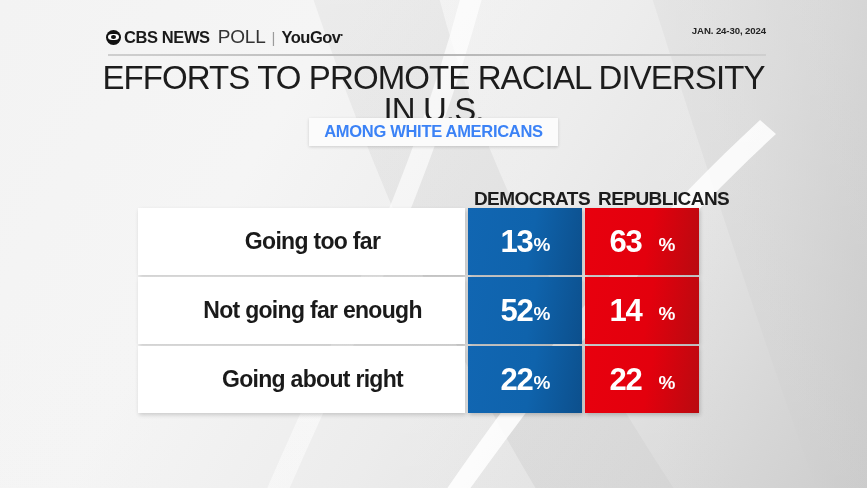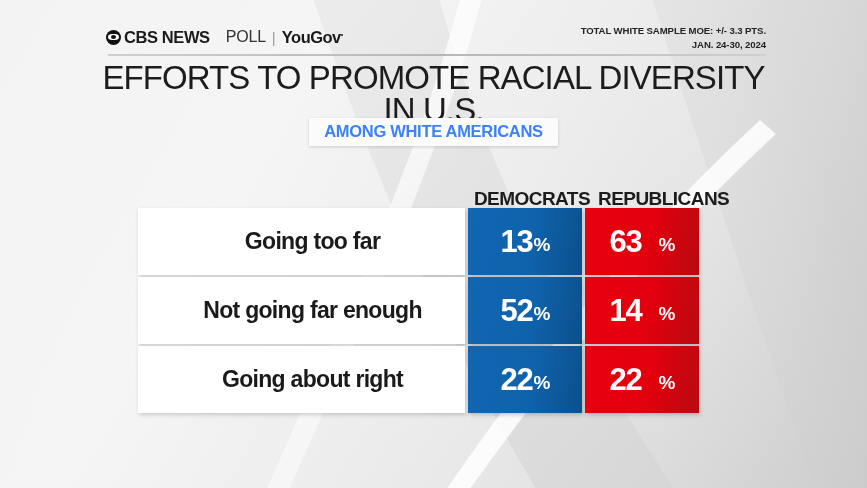--- a/index.html
+++ b/index.html
@@ -65,25 +65,25 @@
     background: #111;
     border-radius: 50%;
   }
   .cbs-bold {
     font-size: 16.5px;
     font-weight: 700;
     letter-spacing: -0.4px;
     color: #1a1a1a;
   }
   .cbs-light {
-    font-size: 16px;
+    font-size: 19px;
     font-weight: 400;
     letter-spacing: -0.2px;
     color: #333;
-    margin-left: 16px;
+    margin-left: 8px;
   }
   .cbs-sep {
     font-size: 15px;
     font-weight: 300;
     color: #9b9b9b;
     margin: 0 6px;
   }
   .yougov {
     font-size: 16.5px;
     font-weight: 700;
@@ -258,21 +258,20 @@
 
   <div class="logo-row">
     <div class="cbs-logo">
       <span class="eye"></span>
       <span class="cbs-bold">CBS NEWS</span>
       <span class="cbs-light">POLL</span>
       <span class="cbs-sep">|</span>
       <span class="yougov"><span>YouGov</span><sup>•</sup></span>
     </div>
     <div class="moe">
-      <div>TOTAL WHITE SAMPLE MOE: +/- 3.3 PTS.</div>
       <div>JAN. 24-30, 2024</div>
     </div>
   </div>
   <div class="divider"></div>
 
   <div class="title">
     <span>EFFORTS TO PROMOTE RACIAL DIVERSITY</span>
     <span class="l2">IN U.S.</span>
   </div>
   <div class="subtitle-wrap">

